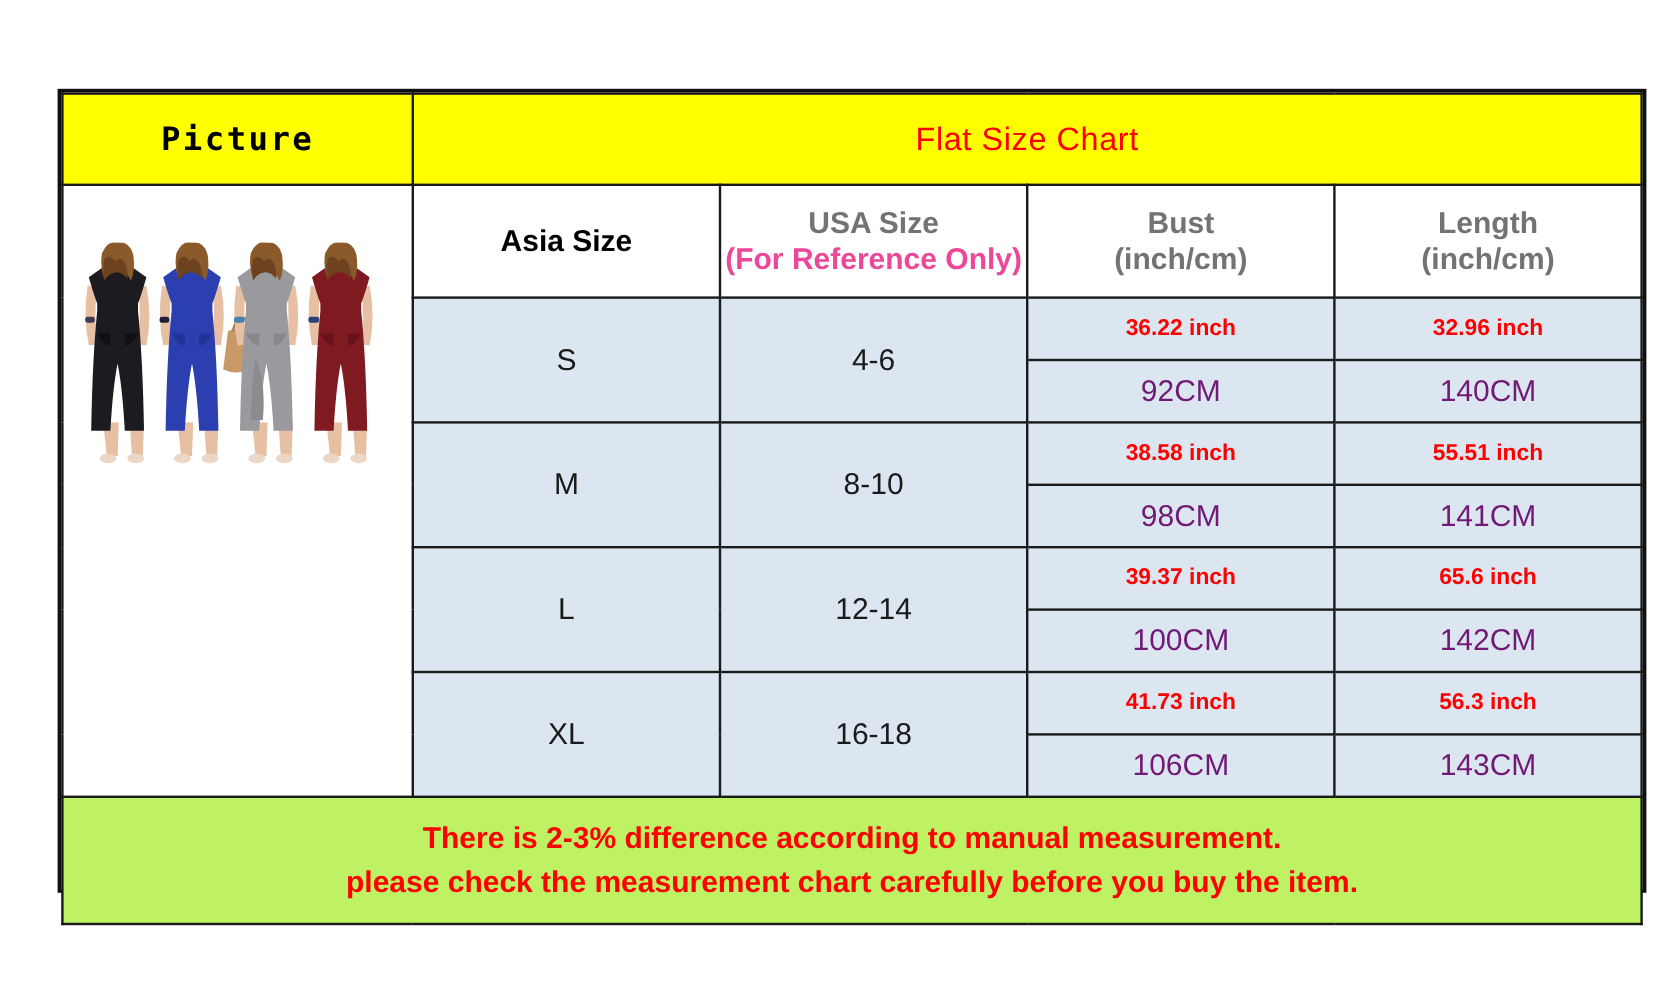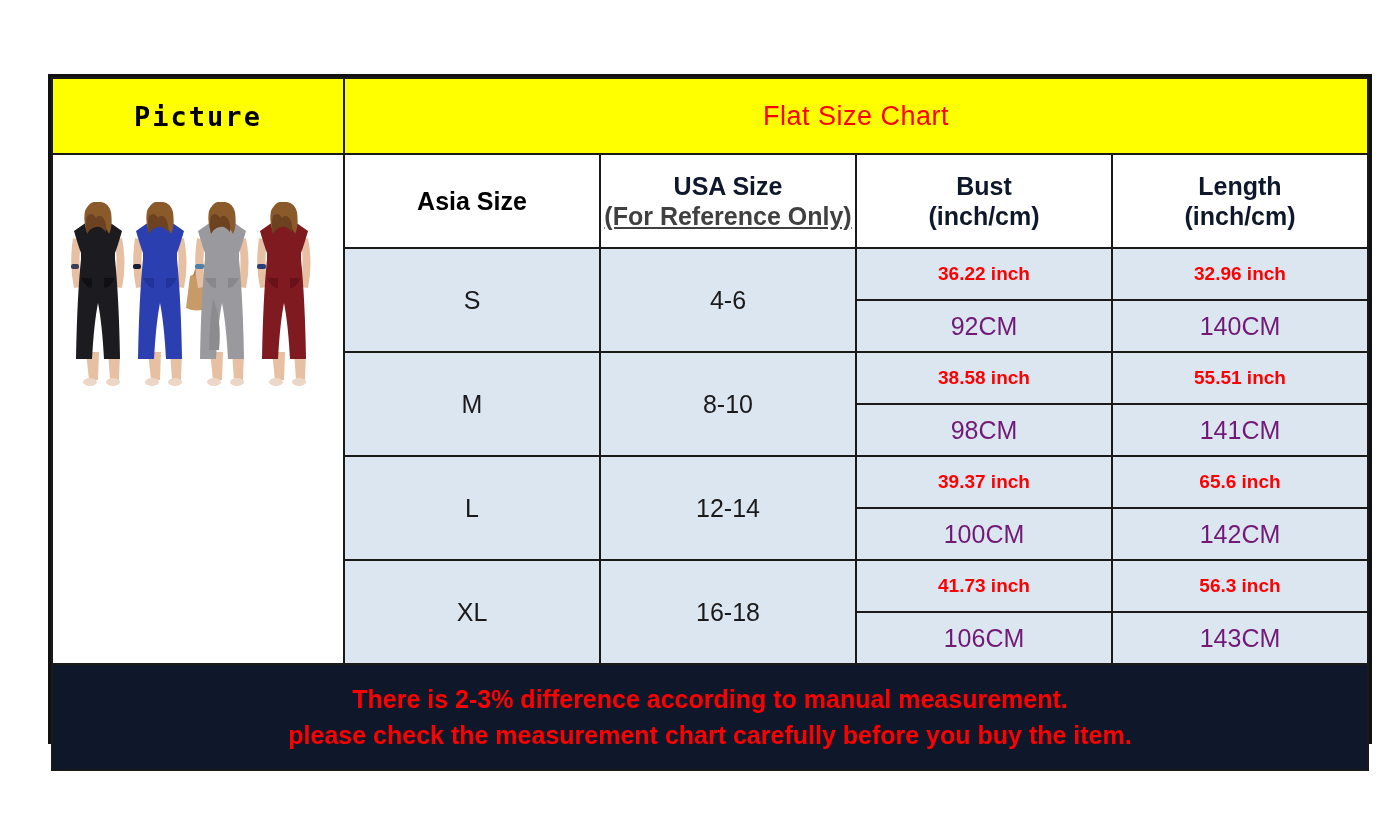--- a/index.html
+++ b/index.html
@@ -62,26 +62,25 @@
   
   .cell-subhead {
     background: #ffffff;
     height: 92px;
     font-size: 25px;
     font-weight: bold;
     color: #000000;
     line-height: 1.2;
   }
   .cell-subhead .red-line {
-    color: #404040;
-    display: block;
-    text-decoration: underline;
+    color: #ec4899;
+    display: block;
   }
   .cell-subhead .blk-line {
-    color: #0f172a;
+    color: #737373;
     display: block;
   }
   
   .cell-size,
   .cell-usa {
     background: #dce6f1;
     font-size: 25px;
     color: #1a1a1a;
     font-weight: normal;
   }
@@ -110,21 +109,21 @@
     height: 100%;
     display: block;
     position: relative;
   }
   .models-svg {
     display: block;
     margin: 93px auto 0 auto;
   }
   
   .cell-note {
-    background: #0f172a;
+    background: #bef264;
     height: 104px;
     color: #ff0000;
     font-weight: bold;
     font-size: 25px;
     line-height: 1.45;
     font-stretch: condensed;
     letter-spacing: 0px;
   }
   .cell-note .note-line {
     display: block;

